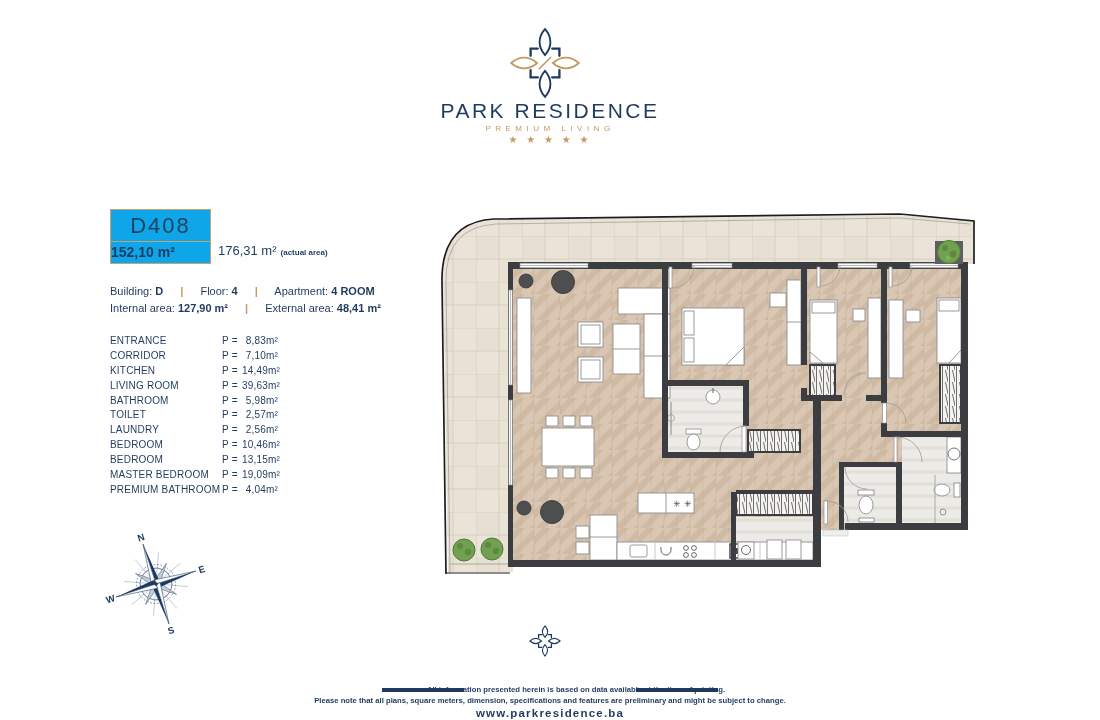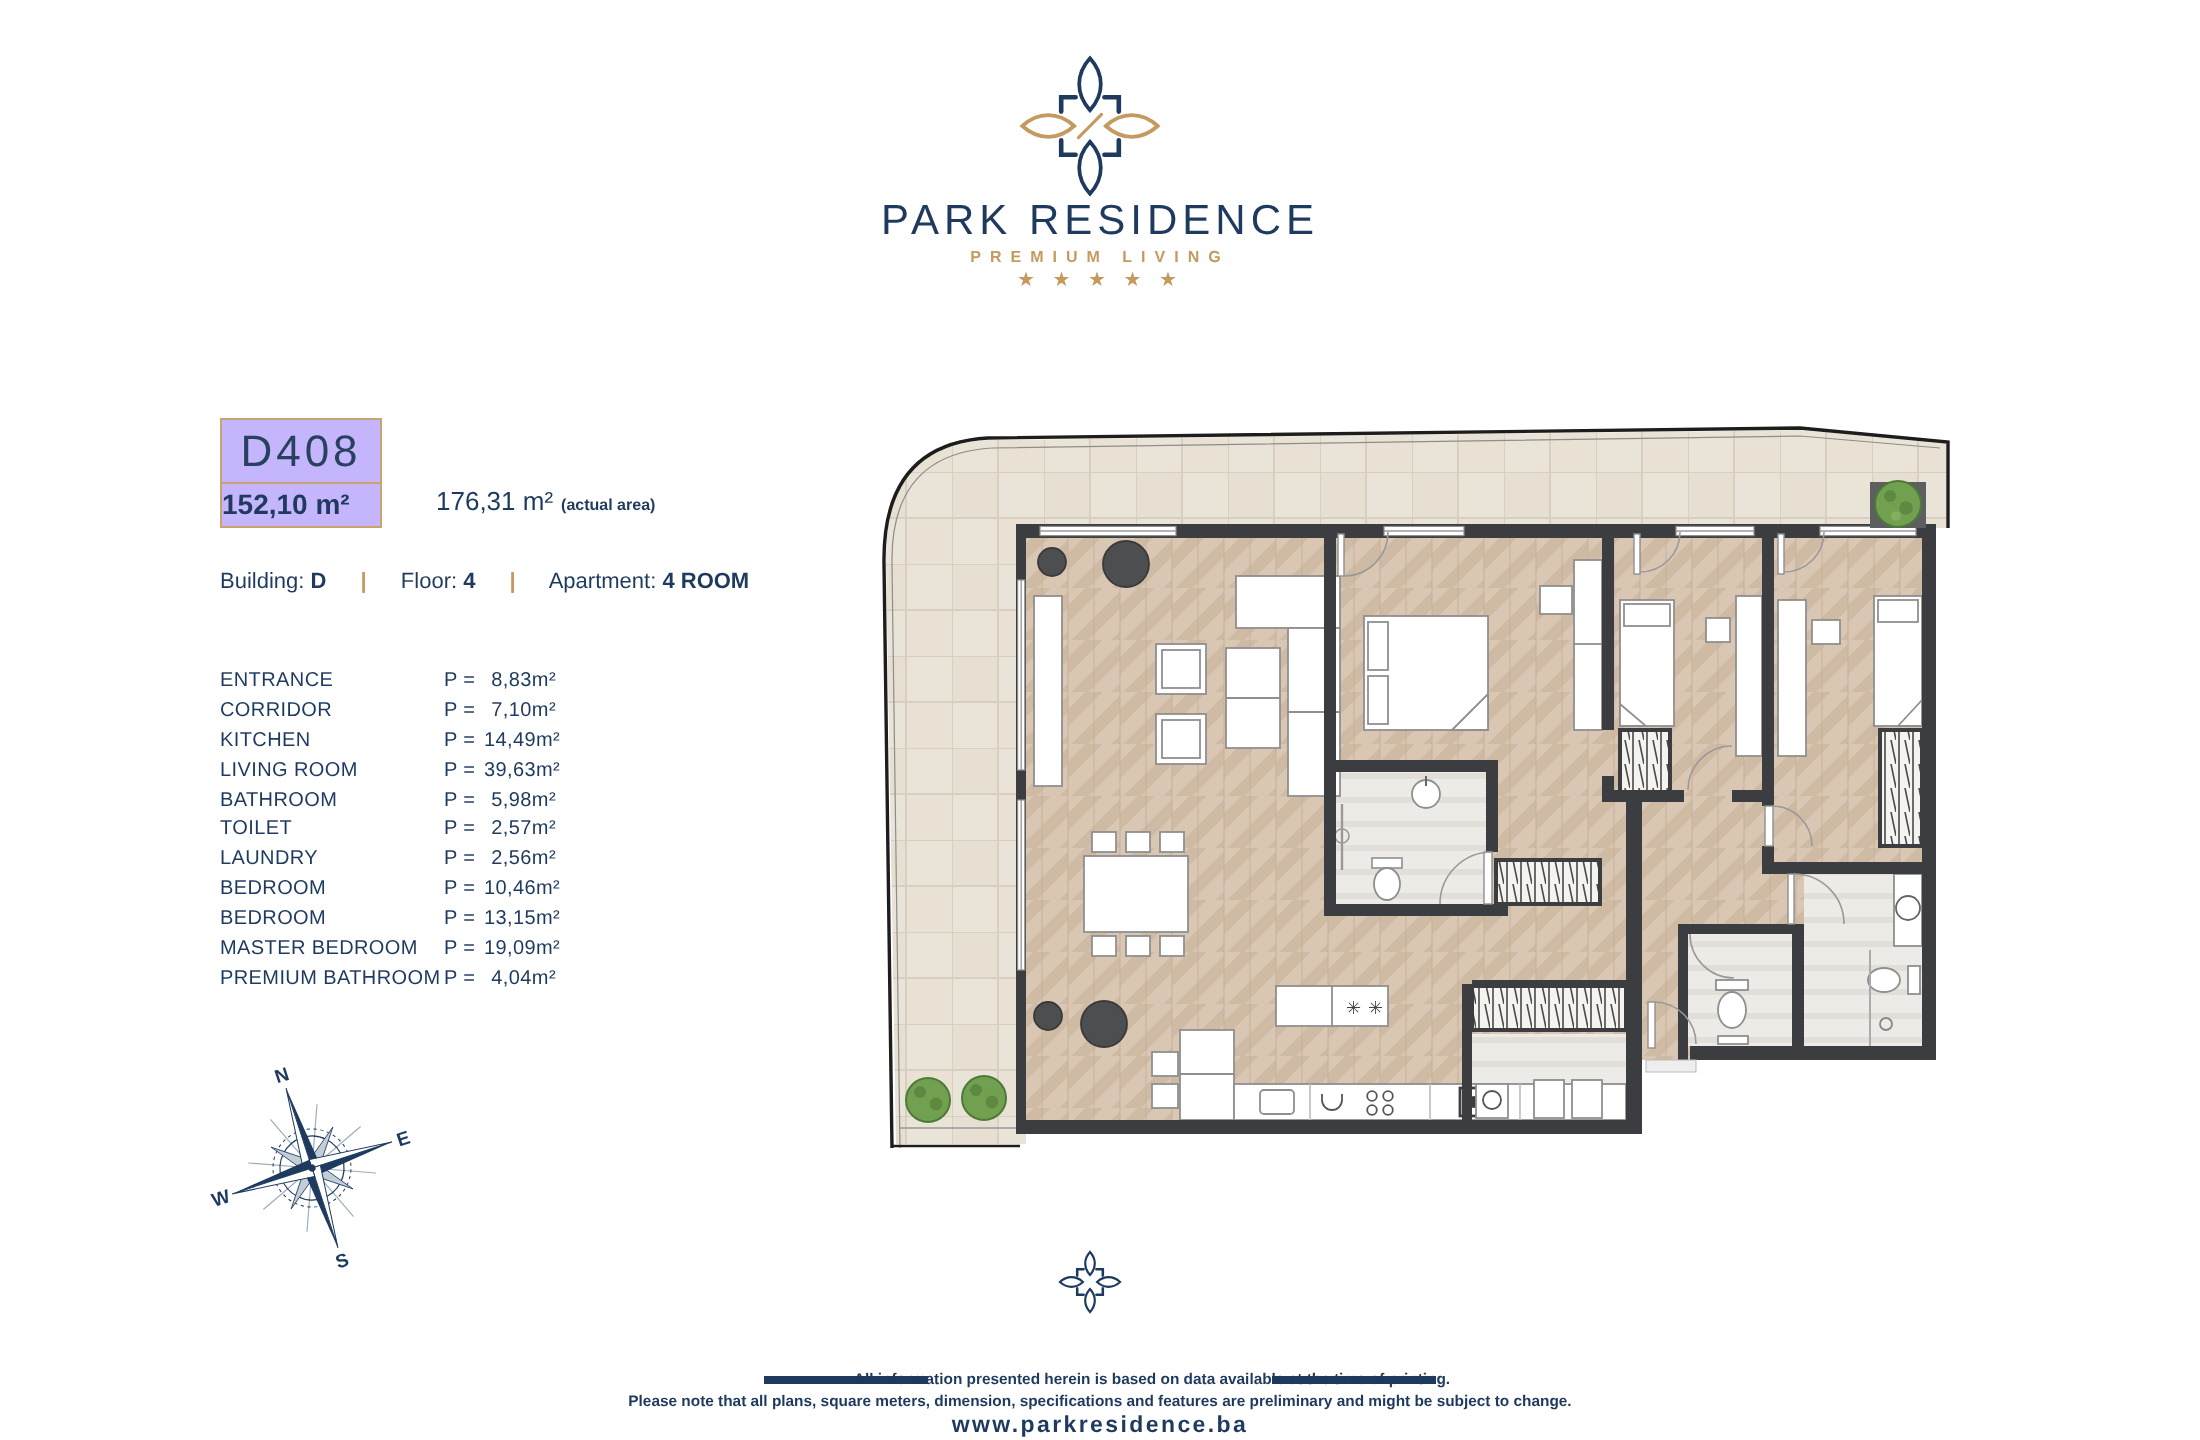--- a/index.html
+++ b/index.html
@@ -7,26 +7,26 @@
   .page {
     position:relative; width:1100px; height:720px; background:#ffffff;
     font-family:"Liberation Sans", sans-serif; color:#1e3a5e; overflow:hidden;
   }
   .abs { position:absolute; }
 
   
   .logo-title { top:99px; left:0; width:1100px; text-align:center;
     font-size:21px; letter-spacing:2.5px; color:#1e3a5e; font-weight:400; }
   .logo-sub { top:124px; left:0; width:1100px; text-align:center;
-    font-size:8px; letter-spacing:4.5px; color:#c49a5f; font-weight:700; }
+    font-size:8px; letter-spacing:4.5px; color:#c49a5f; font-weight:400; }
   .logo-stars { top:134px; left:0; width:1100px; text-align:center;
     font-size:10px; letter-spacing:3px; color:#c49a5f; }
 
   
-  .badge { left:110px; top:209px; width:81px; border:1.6px solid #c9a36b; background:#c4b5fd; }
+  .badge { left:110px; top:209px; width:101px; border:1.6px solid #c9a36b; background:#0ea5e9; }
   .badge-code { display:block; text-align:center; font-size:22px; letter-spacing:2px;
     color:#27415f; padding:3px 0 2px; font-weight:400; }
   .badge-area { display:block; text-align:left; font-size:14px; font-weight:700;
     color:#1e3a5e; border-top:1.4px solid #c9a36b; padding:2px 0 3px; }
   .actual-area { left:218px; top:243px; font-size:13px; color:#1e3a5e; }
   .actual-note { font-size:8px; font-weight:700; margin-left:4px;margin-top:24px; }
 
   
   .info-row { left:110px; width:320px; font-size:11px; color:#1e3a5e; }
   .info-row b { font-weight:700; }
@@ -82,20 +82,27 @@
 
   <div class="abs info-row row1">
     <span>Building:</span>
     <b>D</b>
     <span class="sep">|</span>
     <span>Floor:</span>
     <b>4</b>
     <span class="sep">|</span>
     <span>Apartment:</span>
     <b>4 ROOM</b>
+  </div>
+  <div class="abs info-row row2">
+    <span>Internal area:</span>
+    <b>127,90 m²</b>
+    <span class="sep">|</span>
+    <span>External area:</span>
+    <b>48,41 m²</b>
   </div>
 
   <div class="abs rooms">
     <div class="room-row">
         <span>ENTRANCE</span>
         <span>P =</span>
         <span class="room-val">8,83m²</span>
       </div>
     <div class="room-row">
         <span>CORRIDOR</span>

